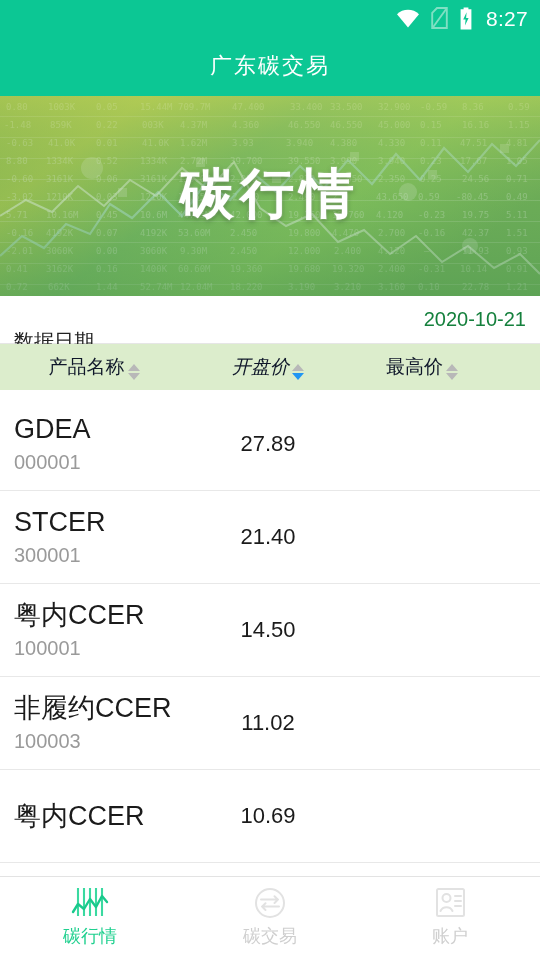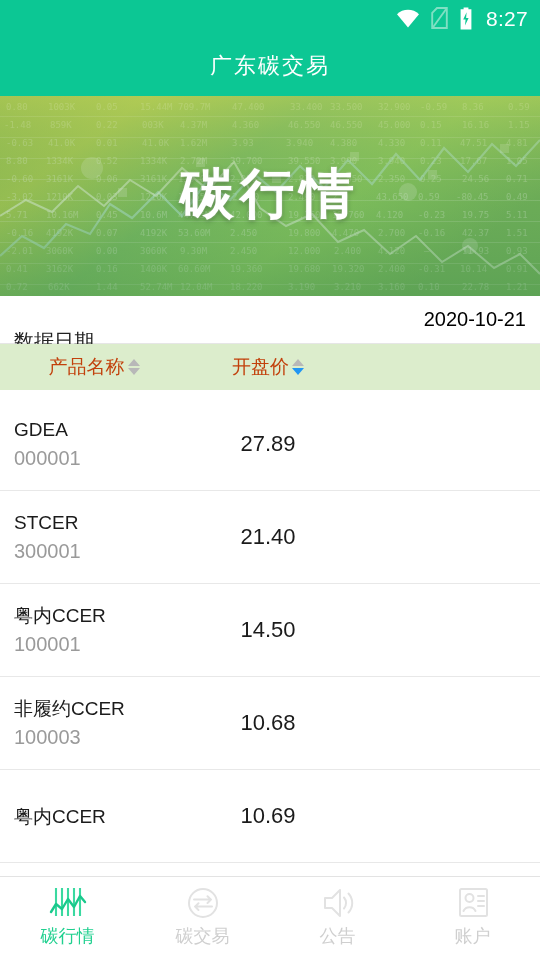--- a/index.html
+++ b/index.html
@@ -46,33 +46,33 @@
     text-shadow: 0 2px 5px rgba(40,70,30,.45), 0 0 2px rgba(255,255,255,.6);
   }
 
   
   .date-row {
     height: 48px; flex: 0 0 48px; background: #ffffff;
     display: flex; align-items: center; justify-content: space-between;
     padding: 0 14px; border-bottom: 1px solid #e6e6e6;
   }
   .date-label { font-size: 20px; color: #222222; margin-top: 43px; }
-  .date-value { font-size: 20px; color: #000000; }
+  .date-value { font-size: 20px; color: #15803d; }
 
   
   .thead {
     height: 46px; flex: 0 0 46px; background: #dcedcc;
     display: flex; align-items: center; overflow: hidden;
   }
   .th {
-    display: flex; align-items: center; justify-content: center;
-    font-size: 19px; color: #c2410c; white-space: nowrap; flex: 0 0 auto;
+    display: flex; align-items: flex-end; justify-content: center;
+    font-size: 19px; color: #0f172a; white-space: nowrap; flex: 0 0 auto;
   }
   .th-c0 { width: 188px; }
-  .th-c1 { width: 160px; }
+  .th-c1 { width: 160px; font-style: italic; }
   .th-c2 { width: 148px; }
   .th-c3 { width: 150px; }
   .sortbox {
     display: inline-flex; flex-direction: column; justify-content: center;
     margin-left: 3px; gap: 2px;
   }
   .caret-up {
     width: 0; height: 0;
     border-left: 6px solid transparent; border-right: 6px solid transparent;
     border-bottom: 7px solid #b8b8b8;
@@ -91,21 +91,21 @@
   }
   .row {
     display: flex; align-items: center; height: 93px;
     border-bottom: 1px solid #e8e8e8; overflow: hidden;
   }
   .cell { flex: 0 0 auto; display: flex; }
   .cell-name {
     width: 188px; flex-direction: column; justify-content: center;
     padding-left: 14px; gap: 9px;
   }
-  .prod-name { font-size: 19px; color: #1b1b1b; line-height: 1; }
+  .prod-name { font-size: 27px; color: #1b1b1b; line-height: 1; }
   .prod-code { font-size: 20px; color: #9a9a9a; line-height: 1; }
   .cell-num {
     width: 160px; align-items: center; justify-content: center;
     font-size: 22px; color: #1b1b1b;
   }
   .cell-num2 { width: 148px; align-items: center; justify-content: center; font-size: 22px; color: #1b1b1b; }
   .cell-num3 { width: 150px; align-items: center; justify-content: center; font-size: 22px; color: #1b1b1b; }
 
   
   .tabbar {
@@ -332,20 +332,27 @@
           <i class="caret-down"></i>
       </span>
     </div>
     <div class="th th-c1">
       <span>开盘价</span>
       <span class="sortbox">
         <i class="caret-up"></i>
           <i class="caret-down active"></i>
       </span>
     </div>
+    <div class="th th-c2">
+      <span>最高价</span>
+      <span class="sortbox">
+        <i class="caret-up"></i>
+          <i class="caret-down"></i>
+      </span>
+    </div>
     <div class="th th-c3">
       
       
     </div>
   </div>
 
   <div class="tbody">
 
     <div class="row">
       <div class="cell cell-name">
@@ -375,21 +382,21 @@
       <div class="cell cell-num">14.50</div>
       <div class="cell cell-num2"></div>
       <div class="cell cell-num3"></div>
     </div>
 
     <div class="row">
       <div class="cell cell-name">
         <span class="prod-name">非履约CCER</span>
         <span class="prod-code">100003</span>
       </div>
-      <div class="cell cell-num">10.68</div>
+      <div class="cell cell-num">11.02</div>
       <div class="cell cell-num2"></div>
       <div class="cell cell-num3"></div>
     </div>
 
     <div class="row">
       <div class="cell cell-name">
         <span class="prod-name">粤内CCER</span>
       </div>
       <div class="cell cell-num">10.69</div>
       <div class="cell cell-num2"></div>
@@ -416,28 +423,20 @@
 
     <div class="tab">
       <svg class="tab-icon" viewBox="0 0 42 40">
         <circle cx="21" cy="18" r="14" fill="none" stroke="#e2e2e2" stroke-width="2"></circle>
         <path d="M12 14.6 H29 M25.5 11.2 L29 14.6 L25.5 18" fill="none" stroke="#e2e2e2" stroke-width="2" stroke-linecap="round" stroke-linejoin="round"></path>
         <path d="M30 21.6 H13 M16.5 18.2 L13 21.6 L16.5 25" fill="none" stroke="#e2e2e2" stroke-width="2" stroke-linecap="round" stroke-linejoin="round"></path>
       </svg>
       <span class="tab-label">碳交易</span>
     </div>
 
-    <div class="tab">
-      <svg class="tab-icon" viewBox="0 0 42 40">
-        <path d="M8 13 H15 L23 5 V31 L15 23 H8 Z" fill="none" stroke="#e2e2e2" stroke-width="2" stroke-linejoin="round"></path>
-        <path d="M27 12.5 A8.5 8.5 0 0 1 27 23.5" fill="none" stroke="#e2e2e2" stroke-width="2" stroke-linecap="round"></path>
-        <path d="M31.5 8.5 A14 14 0 0 1 31.5 27.5" fill="none" stroke="#e2e2e2" stroke-width="2" stroke-linecap="round"></path>
-      </svg>
-      <span class="tab-label">公告</span>
-    </div>
 
     <div class="tab">
       <svg class="tab-icon" viewBox="0 0 42 40">
         <rect x="8" y="4" width="27" height="27" rx="1.5" fill="none" stroke="#e2e2e2" stroke-width="2"></rect>
         <circle cx="17.5" cy="13" r="4" fill="none" stroke="#e2e2e2" stroke-width="2"></circle>
         <path d="M11.5 26 A6.6 6.6 0 0 1 23.5 26" fill="none" stroke="#e2e2e2" stroke-width="2" stroke-linecap="round"></path>
         <g stroke="#e2e2e2" stroke-width="2" stroke-linecap="round">
           <line x1="26" y1="11" x2="32" y2="11"></line>
           <line x1="26" y1="16" x2="32" y2="16"></line>
           <line x1="26" y1="21" x2="32" y2="21"></line>

